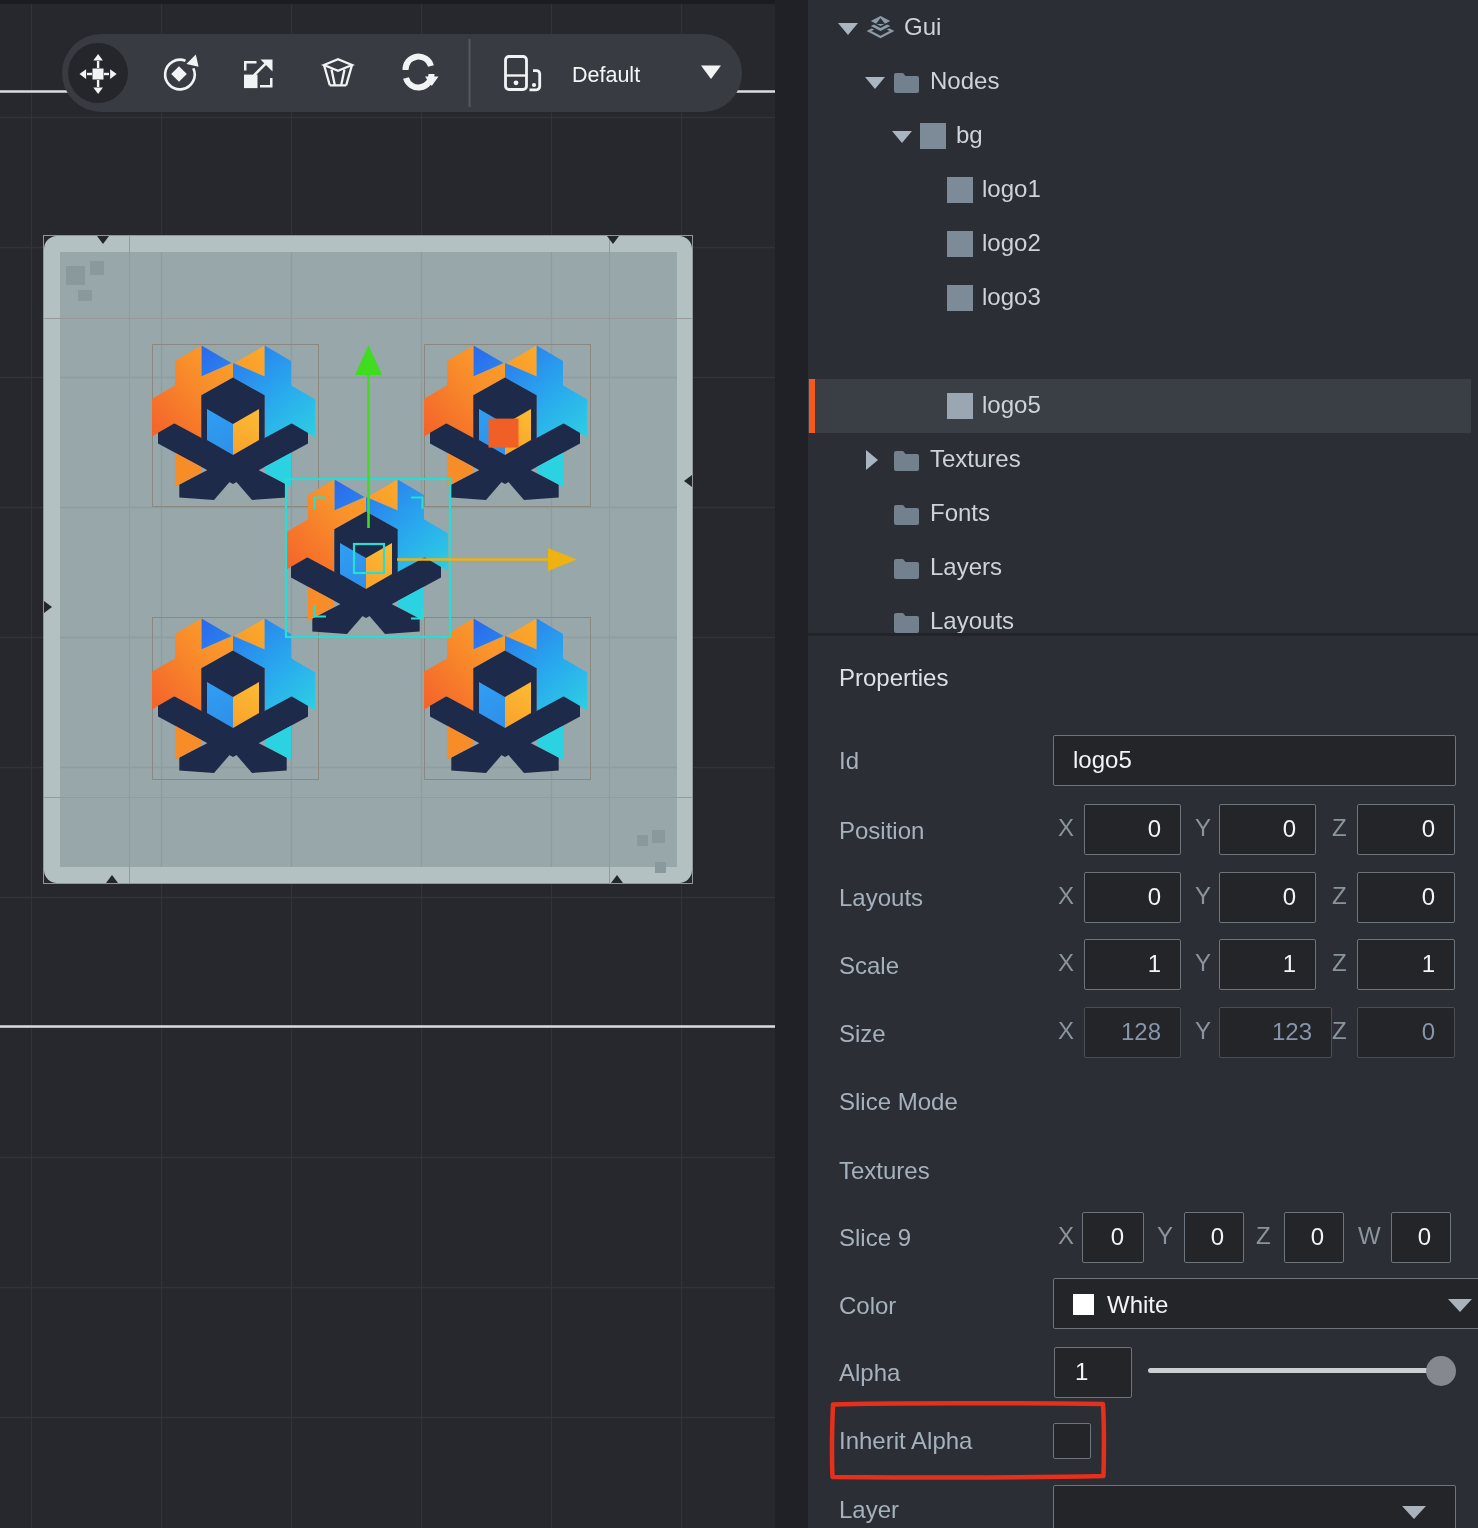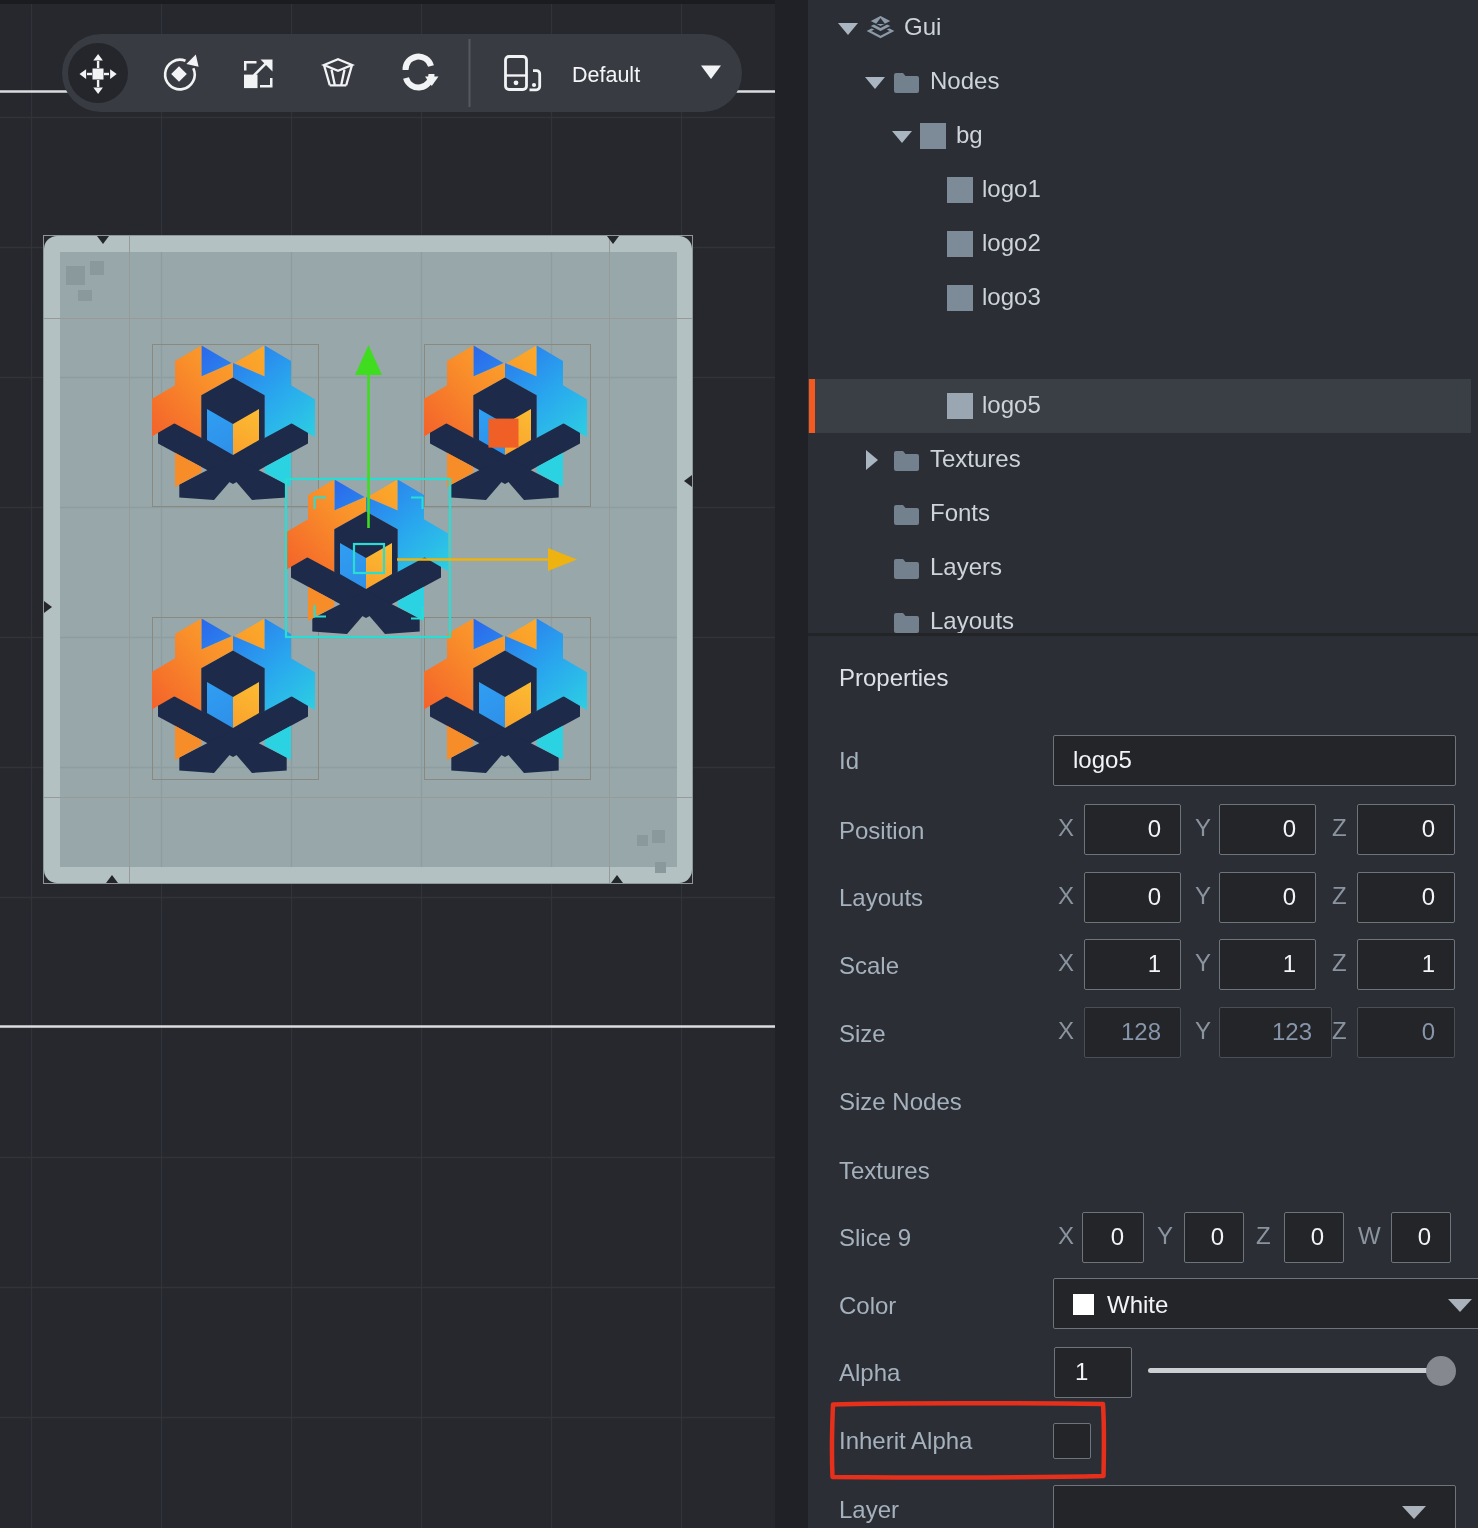--- a/index.html
+++ b/index.html
@@ -377,21 +377,21 @@
       </svg>
       <div class="abs tlabel" style="left:122px">Layouts</div>
     </div>
   <div class="abs" style="left:33px;right:0;top:633px;height:3px;background:#222428"></div>
     <div class="abs ptxt" style="left:64px;top:664px;color:#dce1e5">Properties</div>
     <div class="abs ptxt plabel" style="left:64px;top:747px">Id</div>
     <div class="abs ptxt plabel" style="left:64px;top:817px">Position</div>
     <div class="abs ptxt plabel" style="left:64px;top:884px">Layouts</div>
     <div class="abs ptxt plabel" style="left:64px;top:952px">Scale</div>
     <div class="abs ptxt plabel" style="left:64px;top:1020px">Size</div>
-    <div class="abs ptxt plabel" style="left:64px;top:1088px">Size Nodes</div>
+    <div class="abs ptxt plabel" style="left:64px;top:1088px">Slice Mode</div>
     <div class="abs ptxt plabel" style="left:64px;top:1157px">Textures</div>
     <div class="abs ptxt plabel" style="left:64px;top:1224px">Slice 9</div>
     <div class="abs ptxt plabel" style="left:64px;top:1292px">Color</div>
     <div class="abs ptxt plabel" style="left:64px;top:1359px">Alpha</div>
     <div class="abs ptxt plabel" style="left:64px;top:1427px">Inherit Alpha</div>
     <div class="abs ptxt plabel" style="left:64px;top:1496px">Layer</div>
     <div class="fld" style="left:278px;top:735px;width:403px;height:51px;line-height:48px;padding-left:19px">logo5</div>
     <div class="xyz" style="left:283px;top:814px">X</div>
     <div class="fld num " style="left:309px;top:804px;width:97px">0</div>
     <div class="xyz" style="left:420px;top:814px">Y</div>

